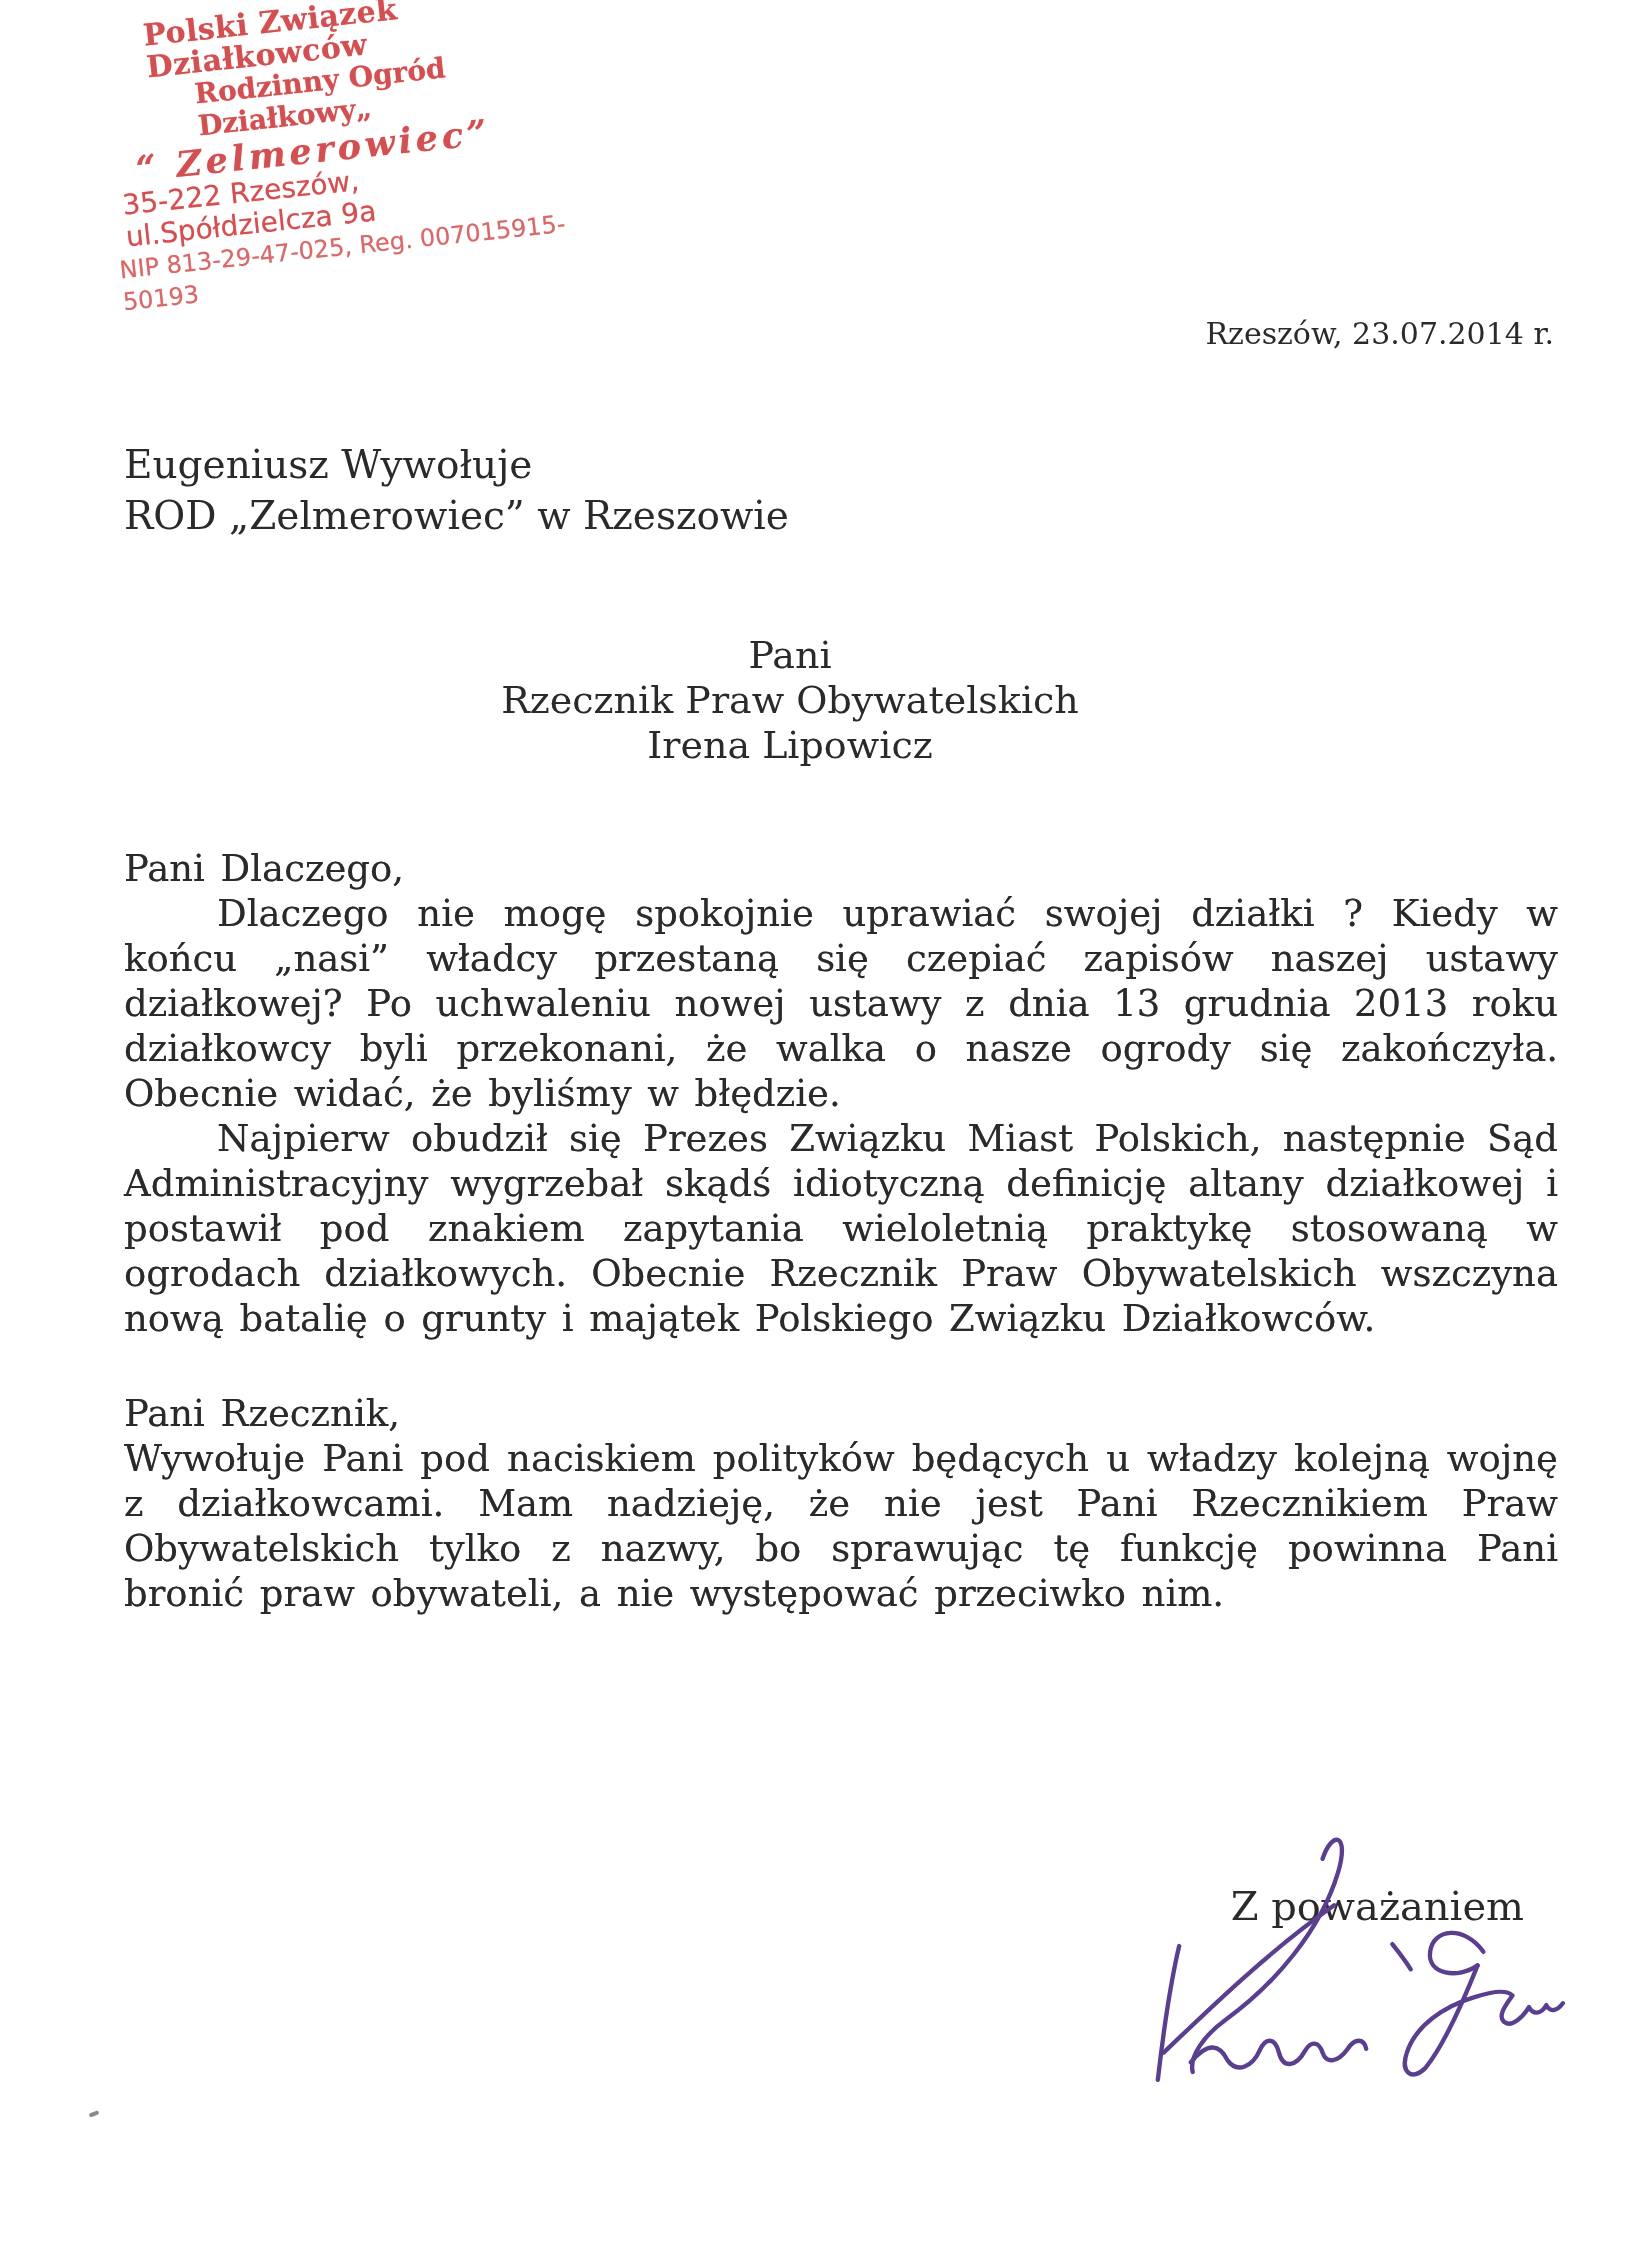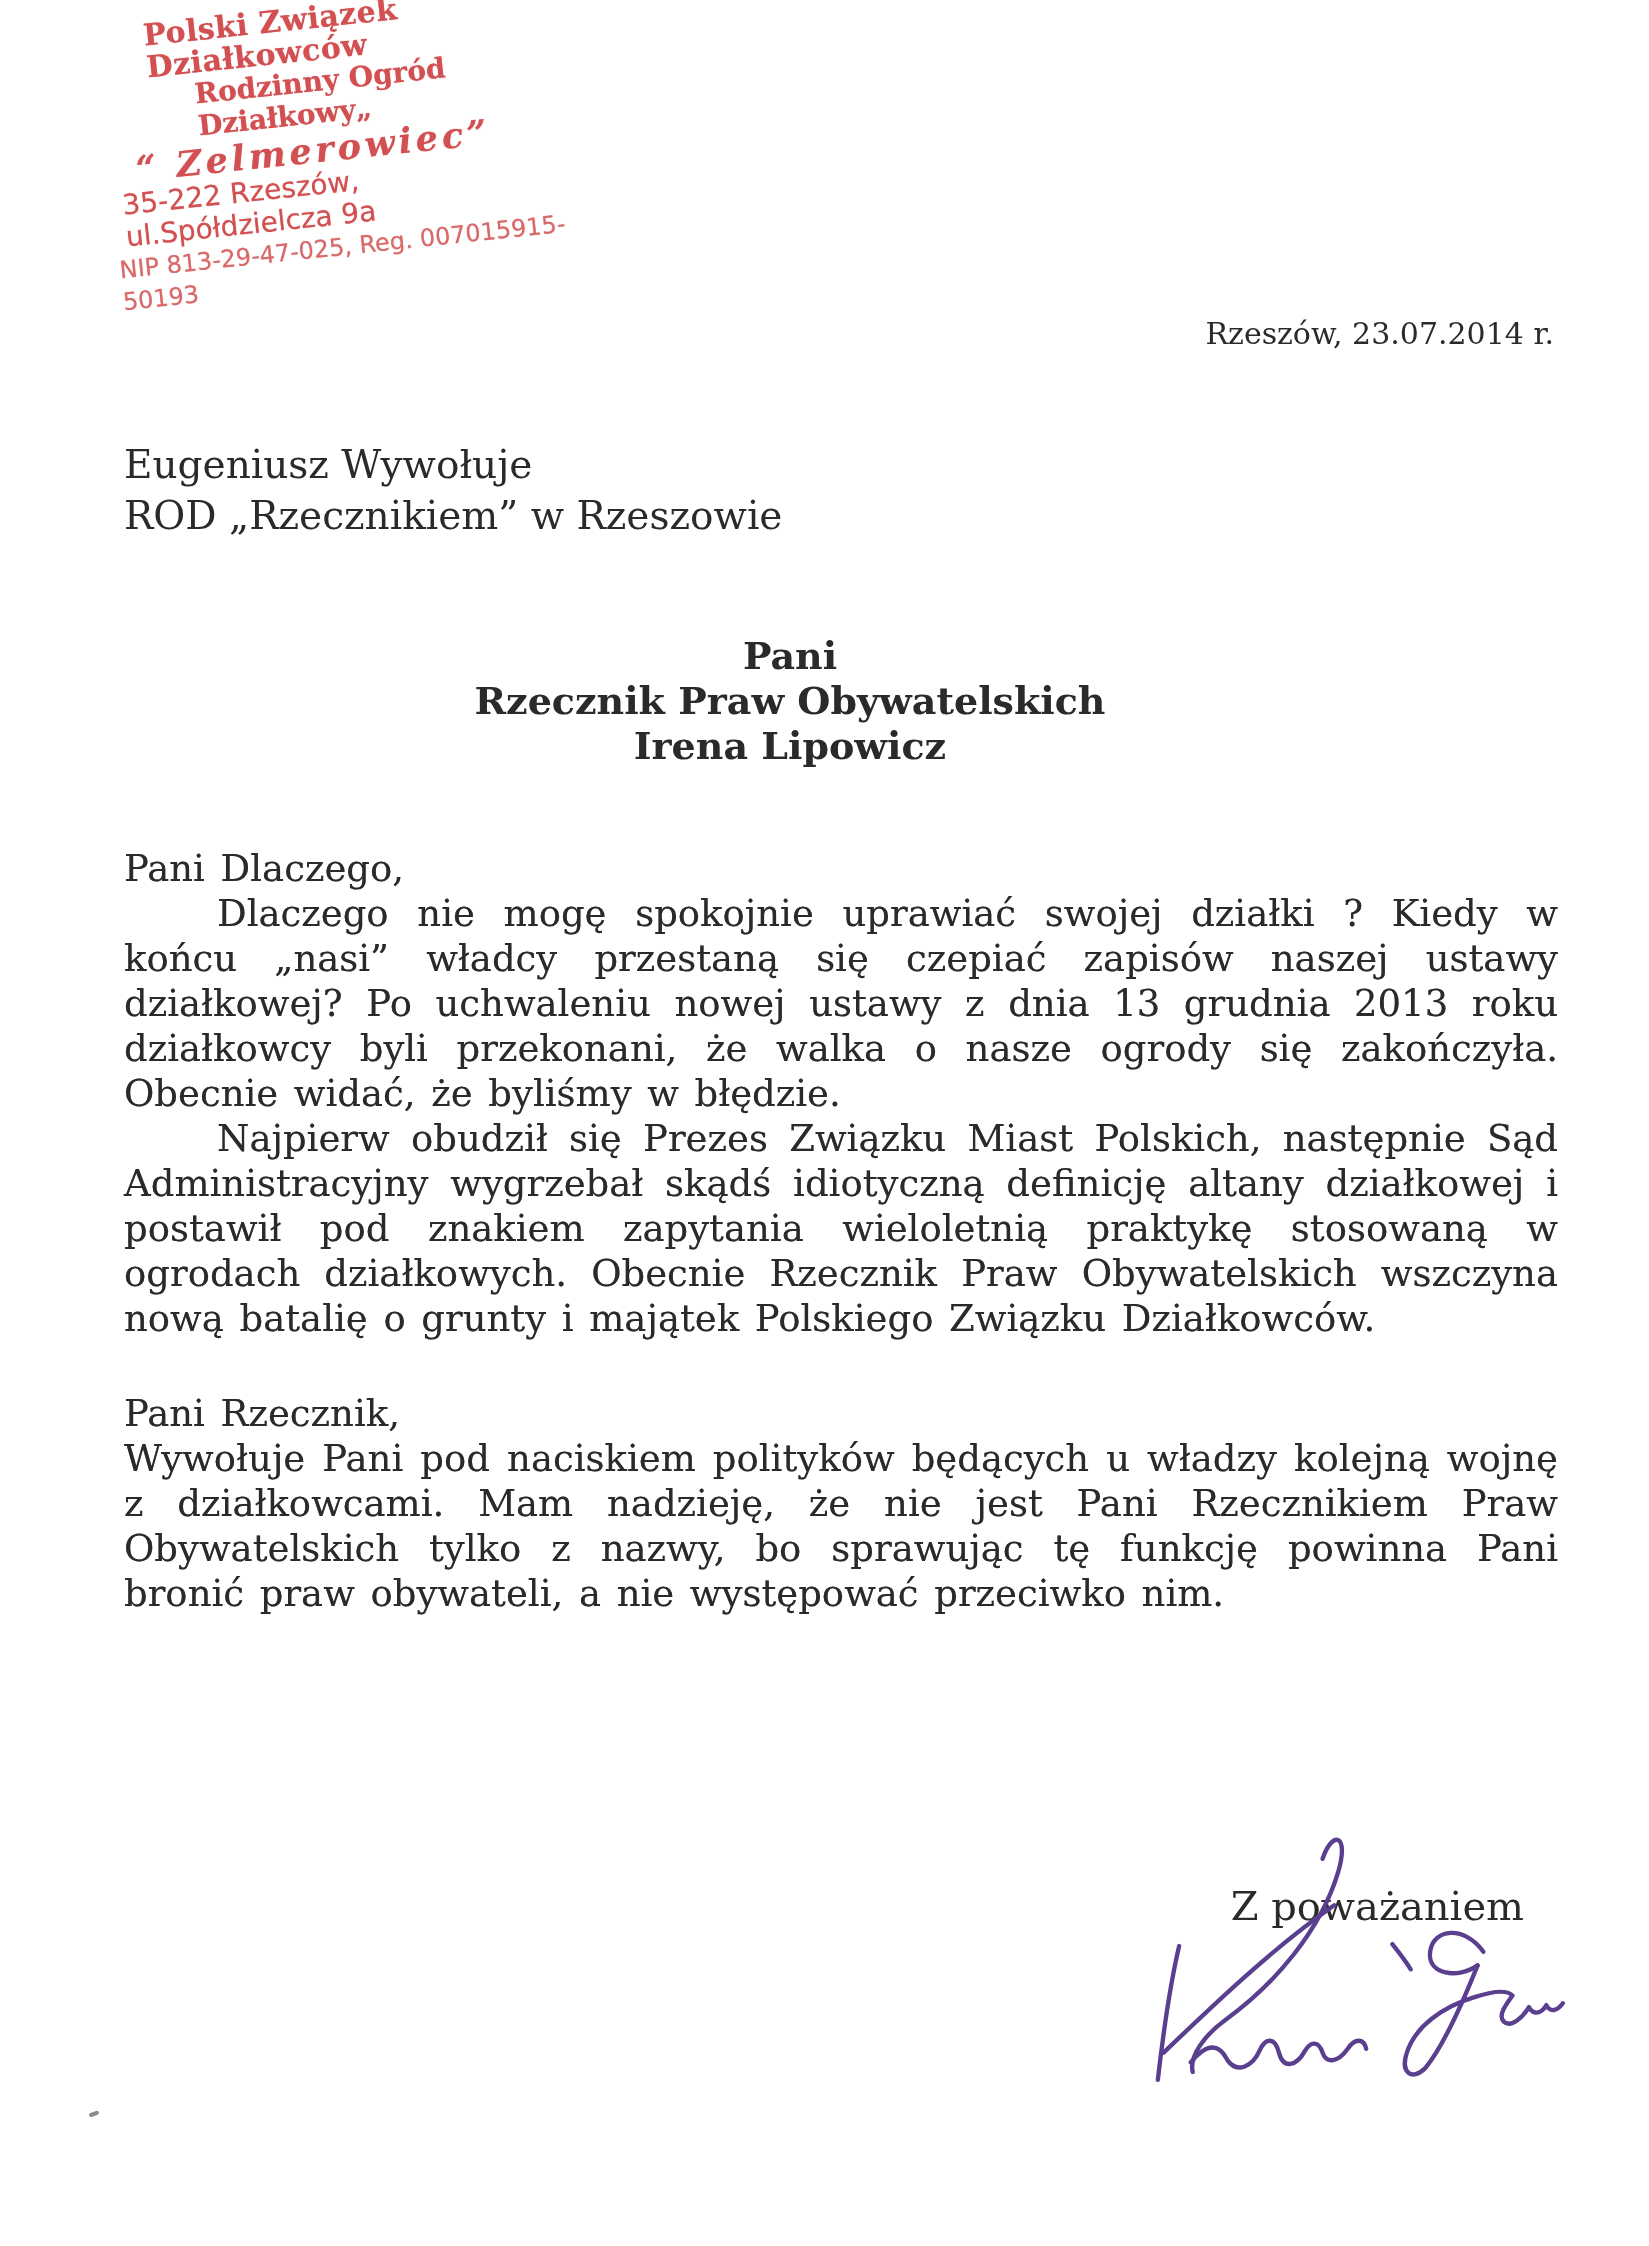--- a/index.html
+++ b/index.html
@@ -45,21 +45,21 @@
     left: 124px;
     font-size: 39px;
     line-height: 51px;
   }
   .addressee {
     position: absolute;
     top: 633px;
     left: 0;
     right: 70px;
     text-align: center;
-    font-weight: bold;
+    font-weight: normal;
     font-size: 38px;
     line-height: 45px;
   }
 
   
   .letter-body {
     position: absolute;
     top: 846px;
     left: 124px;
     width: 1434px;
@@ -113,21 +113,21 @@
     <div class="stamp-l2">Rodzinny Ogród Działkowy„</div>
     <div class="stamp-l3">“ Zelmerowiec”</div>
     <div class="stamp-l4">35-222 Rzeszów, ul.Spółdzielcza 9a</div>
     <div class="stamp-l5">NIP 813-29-47-025, Reg. 007015915-50193</div>
   </div>
 
   <div class="date-line">Rzeszów, 23.07.2014 r.</div>
 
   <div class="sender">
     <div>Eugeniusz Wywołuje</div>
-    <div>ROD „Rzecznikiem” w Rzeszowie</div>
+    <div>ROD „Zelmerowiec” w Rzeszowie</div>
   </div>
 
   <div class="addressee">
     <div>Pani</div>
     <div>Rzecznik Praw Obywatelskich</div>
     <div>Irena Lipowicz</div>
   </div>
 
   <div class="letter-body">
     <p>Pani Dlaczego,</p>

